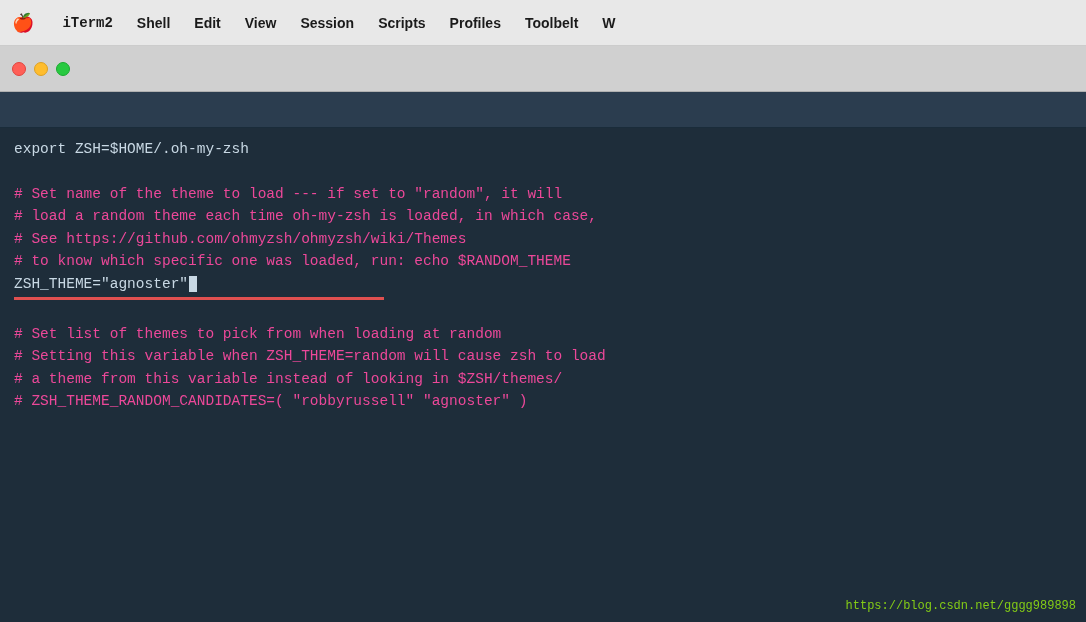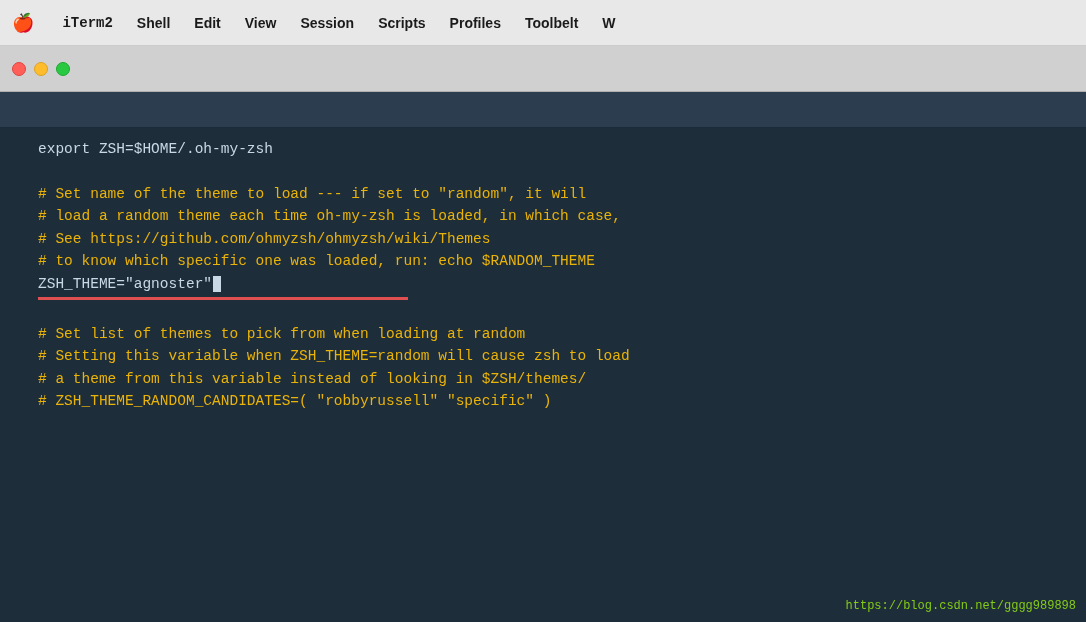--- a/index.html
+++ b/index.html
@@ -77,30 +77,29 @@
     .terminal-content {
       background: #1e2d3a;
       height: calc(622px - 46px - 46px - 36px);
       padding: 10px 14px;
       font-family: 'Courier New', Courier, monospace;
       font-size: 14.5px;
       line-height: 1.55;
       color: #c8d8e4;
       position: relative;
       overflow: hidden;
-      margin-left: 24px;
     }
 
     .term-line {
       white-space: pre;
       display: block;
     }
 
     .term-comment {
-      color: #eab308;
+      color: #ec4899;
     }
 
     .term-cmd {
       color: #c8d8e4;
     }
 
     .cursor {
       display: inline-block;
       width: 8px;
       height: 16px;
@@ -159,16 +158,16 @@
   <span class="term-line term-comment"># Set name of the theme to load --- if set to "random", it will</span>
   <span class="term-line term-comment"># load a random theme each time oh-my-zsh is loaded, in which case,</span>
   <span class="term-line term-comment"># See https://github.com/ohmyzsh/ohmyzsh/wiki/Themes</span>
   <span class="term-line term-comment"># to know which specific one was loaded, run: echo $RANDOM_THEME</span>
   <span class="term-line term-cmd">ZSH_THEME="agnoster"<span class="cursor"></span></span>
   <div class="underline-bar"></div>
   <span class="term-line">&nbsp;</span>
   <span class="term-line term-comment"># Set list of themes to pick from when loading at random</span>
   <span class="term-line term-comment"># Setting this variable when ZSH_THEME=random will cause zsh to load</span>
   <span class="term-line term-comment"># a theme from this variable instead of looking in $ZSH/themes/</span>
-  <span class="term-line term-comment"># ZSH_THEME_RANDOM_CANDIDATES=( "robbyrussell" "specific" )</span>
+  <span class="term-line term-comment"># ZSH_THEME_RANDOM_CANDIDATES=( "robbyrussell" "agnoster" )</span>
 
   <div class="watermark">https://blog.csdn.net/gggg989898</div>
 </div>
 
 </body></html>

